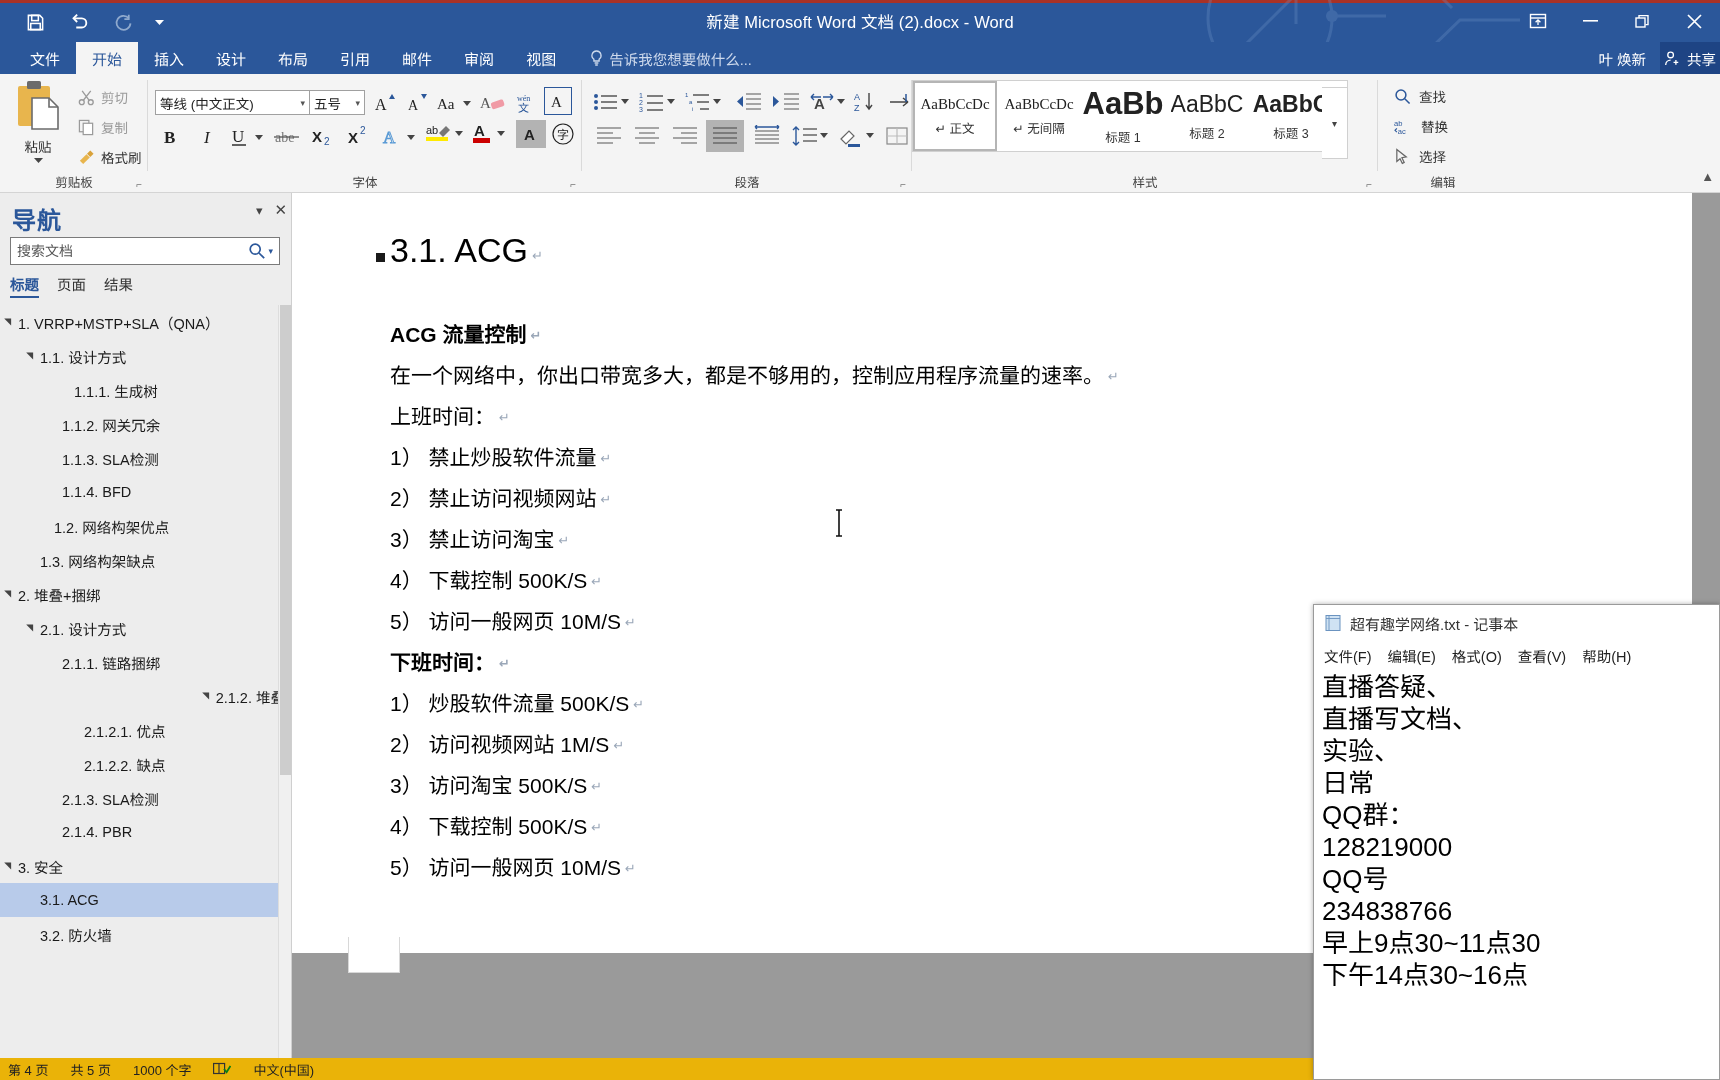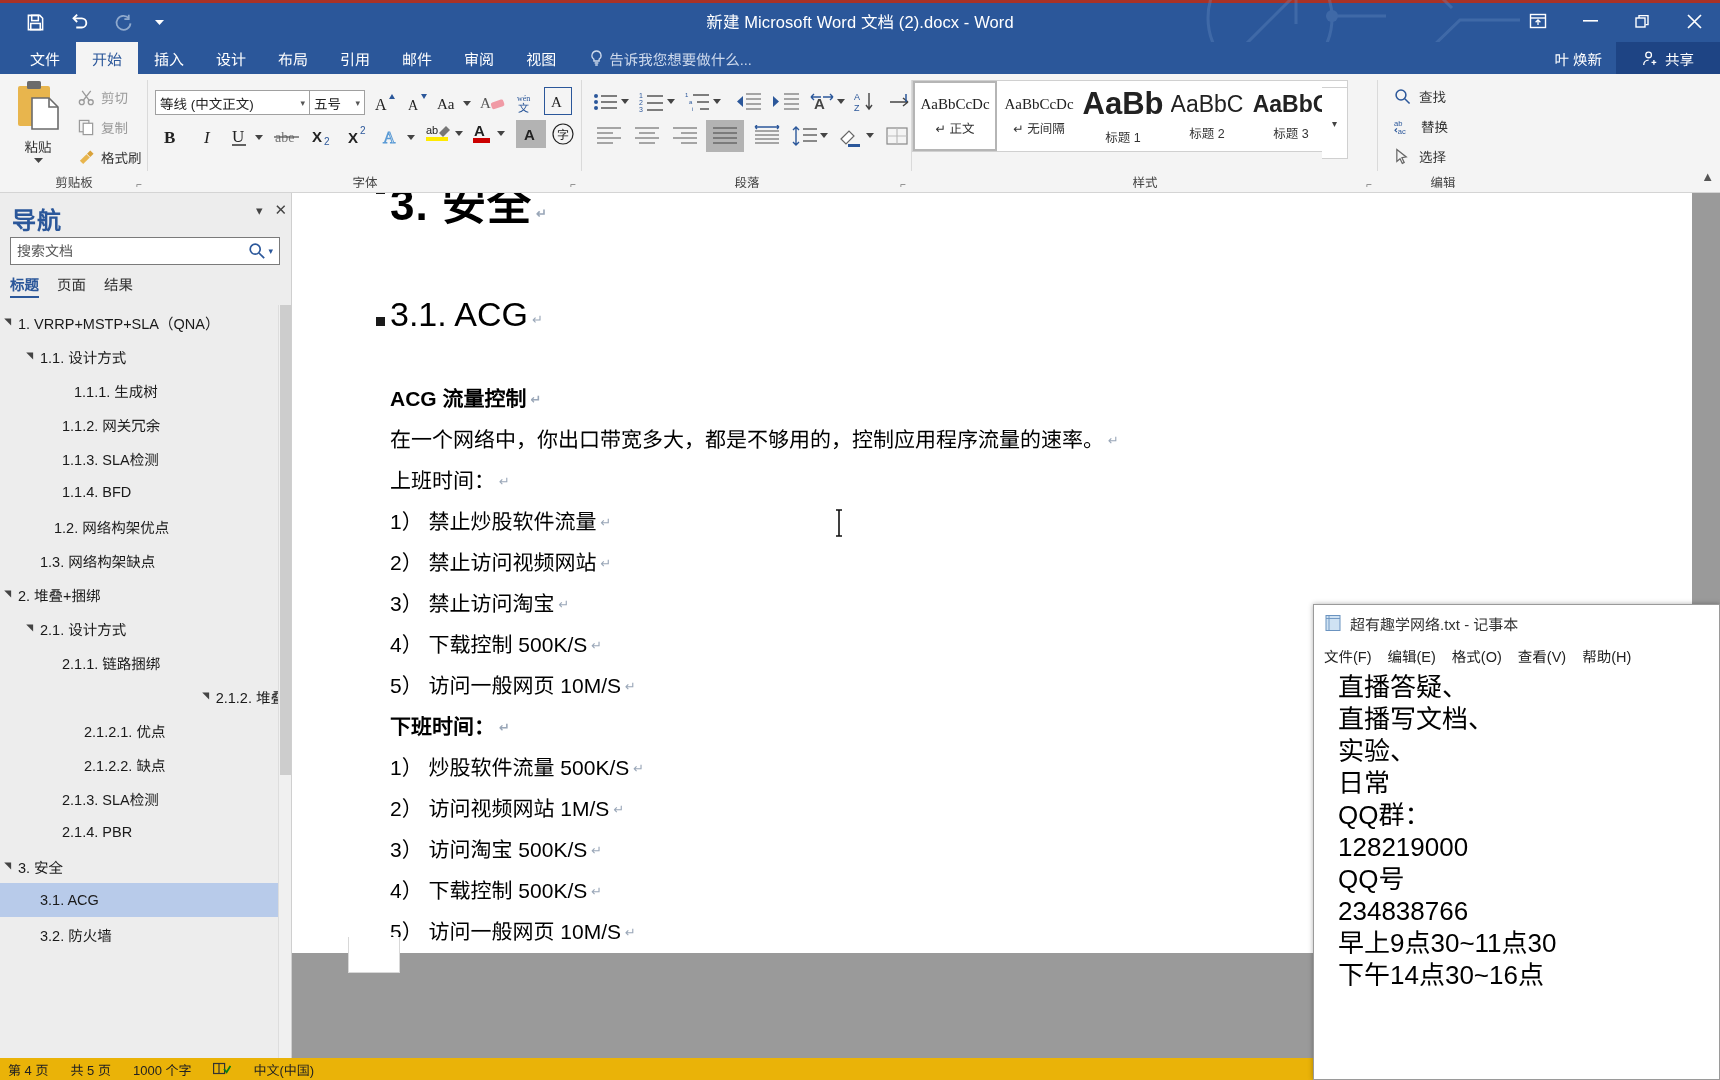--- a/index.html
+++ b/index.html
@@ -42,21 +42,21 @@
   }
   .tab.active{ background:#f4f4f4; color:#2b579a; }
   .tellme{
     display:flex; align-items:center; gap:6px; color:#cdd9ec; font-size:14.5px;
     margin-left:10px; padding:0 8px; cursor:text;
   }
   .tb-right{ position:absolute; right:0; top:42px; height:32px; display:flex; align-items:stretch; }
   .user-name{ display:flex; align-items:center; color:#fff; font-size:14.5px; padding:0 14px; cursor:pointer; }
   .share-btn{
     display:flex; align-items:center; gap:6px; color:#fff; font-size:14.5px;
-    padding:0 26px; background:#1e4484; cursor:pointer;
+    padding:0 4px; background:#1e4484; cursor:pointer;
   }
   
   .ribbon{
     position:absolute; left:0; top:74px; width:1720px; height:119px;
     background:#f4f4f4; border-bottom:1px solid #d4d4d4;
   }
   .rgroup{ position:absolute; top:0; height:119px; }
   .rgroup .glabel{
     position:absolute; bottom:2px; left:0; width:100%; text-align:center;
     font-size:12.5px; color:#444;
@@ -149,21 +149,21 @@
   
   .notepad{
     position:absolute; left:1313px; top:604px; width:407px; height:476px;
     background:#fff; border:1px solid #9a9a9a; box-shadow:0 0 5px rgba(0,0,0,.30);
     overflow:hidden;
   }
   .np-title{ height:36px; display:flex; align-items:center; gap:8px; padding-left:10px; background:#fff; }
   .np-title .t{ font-size:15px; color:#333; }
   .np-menu{ height:28px; display:flex; align-items:center; gap:16px; padding-left:10px; font-size:14.5px; color:#222; }
   .np-menu span{ cursor:pointer; white-space:nowrap; }
-  .np-body{ position:absolute; left:0; top:64px; right:0; bottom:0; padding:2px 0 0 24px; overflow:hidden; }
+  .np-body{ position:absolute; left:0; top:64px; right:0; bottom:0; padding:2px 0 0 8px; overflow:hidden; }
   .np-line{ font-size:26px; line-height:32px; color:#000; white-space:nowrap; }
   .np-icon{ width:18px; height:18px; }
 </style>
 </head>
 <body>
 
 <div id="app">
 
   <div class="titlebar">
     <div class="topline"></div>
@@ -727,24 +727,20 @@
         </div>
       <div class="scrollbar-v">
         <div class="scroll-thumb"></div>
       </div>
     </div>
   </div>
 
   <div class="docarea">
     <div class="page">
       <div class="doc-inner">
-        <div style="position:relative;">
-          <span class="sqbullet" style="top:16px;"></span>
-          <div class="h1"><span>3. 安全</span><span class="pmark">↵</span></div>
-        </div>
         <div style="position:relative;">
           <span class="sqbullet2" style="top:22px;"></span>
           <div class="h2"><span>3.1. ACG</span><span class="pmark">↵</span></div>
         </div>
 
         <div class="bodybold"><span>ACG 流量控制</span><span class="pmark">↵</span></div>
         <div class="bodyline"><span>在一个网络中，你出口带宽多大，都是不够用的，控制应用程序流量的速率。</span><span class="pmark">↵</span></div>
         <div class="bodyline"><span>上班时间：</span><span class="pmark">↵</span></div>
         <div class="bodyline"><span>1） 禁止炒股软件流量</span><span class="pmark">↵</span></div>
         <div class="bodyline"><span>2） 禁止访问视频网站</span><span class="pmark">↵</span></div>

